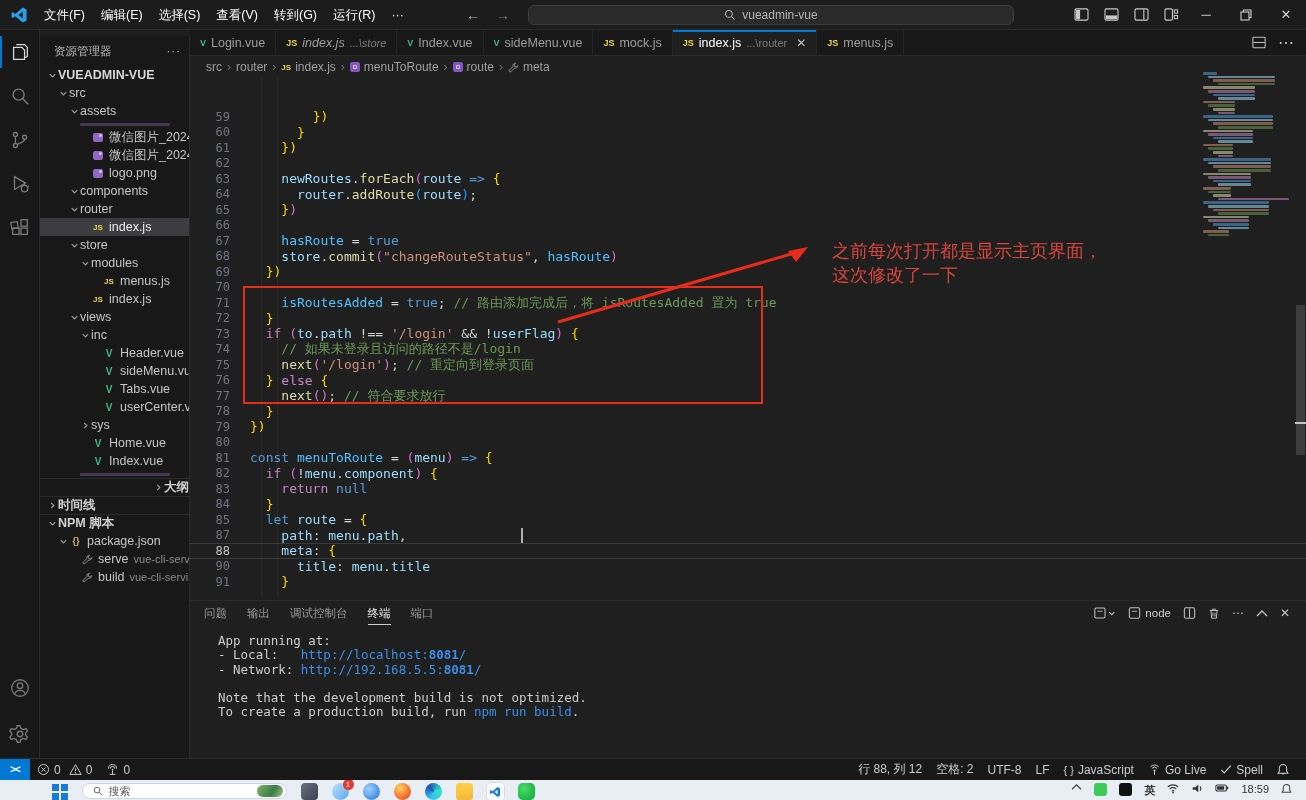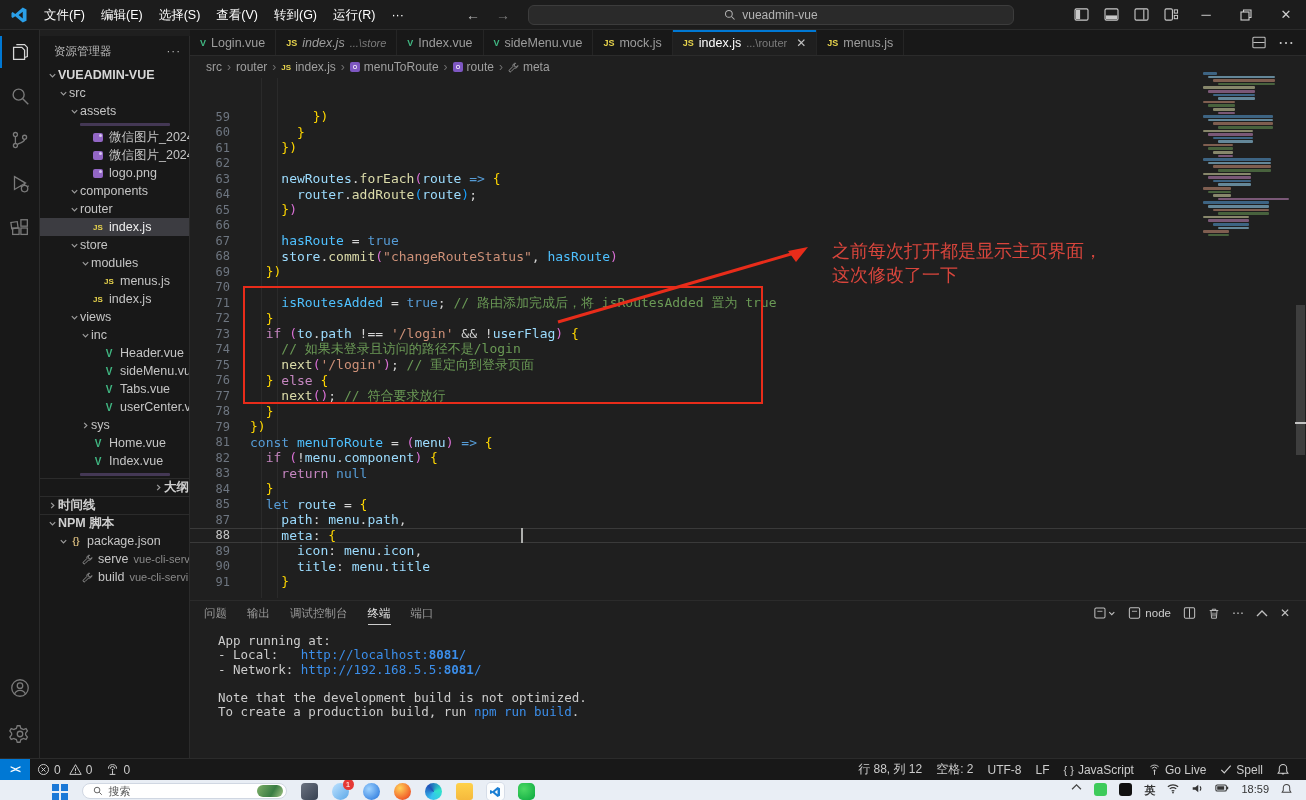--- a/index.html
+++ b/index.html
@@ -579,28 +579,28 @@
         <div class="cl"><span class="gut">70</span><span class="cnt"></span></div>
         <div class="cl"><span class="gut">71</span><span class="cnt"><span class="tk-p">    </span><span class="tk-c">isRoutesAdded</span><span class="tk-p"> = </span><span class="tk-b">true</span><span class="tk-p">;</span><span class="tk-m"> // 路由添加完成后，将 isRoutesAdded 置为 true</span></span></div>
         <div class="cl"><span class="gut">72</span><span class="cnt"><span class="tk-p">  </span><span class="tk-y">}</span></span></div>
         <div class="cl"><span class="gut">73</span><span class="cnt"><span class="tk-p">  </span><span class="tk-k">if</span><span class="tk-p"> </span><span class="tk-o">(</span><span class="tk-v">to</span><span class="tk-p">.</span><span class="tk-v">path</span><span class="tk-p"> !== </span><span class="tk-s">'/login'</span><span class="tk-p"> &amp;&amp; !</span><span class="tk-v">userFlag</span><span class="tk-o">)</span><span class="tk-p"> </span><span class="tk-y">{</span></span></div>
         <div class="cl"><span class="gut">74</span><span class="cnt"><span class="tk-p">    </span><span class="tk-m">// 如果未登录且访问的路径不是/login</span></span></div>
         <div class="cl"><span class="gut">75</span><span class="cnt"><span class="tk-p">    </span><span class="tk-f">next</span><span class="tk-o">(</span><span class="tk-s">'/login'</span><span class="tk-o">)</span><span class="tk-p">;</span><span class="tk-m"> // 重定向到登录页面</span></span></div>
         <div class="cl"><span class="gut">76</span><span class="cnt"><span class="tk-p">  </span><span class="tk-y">}</span><span class="tk-p"> </span><span class="tk-k">else</span><span class="tk-p"> </span><span class="tk-y">{</span></span></div>
         <div class="cl"><span class="gut">77</span><span class="cnt"><span class="tk-p">    </span><span class="tk-f">next</span><span class="tk-o">()</span><span class="tk-p">;</span><span class="tk-m"> // 符合要求放行</span></span></div>
         <div class="cl"><span class="gut">78</span><span class="cnt"><span class="tk-p">  </span><span class="tk-y">}</span></span></div>
         <div class="cl"><span class="gut">79</span><span class="cnt"><span class="tk-y">})</span></span></div>
+        <div class="cl"><span class="gut">80</span><span class="cnt"></span></div>
         <div class="cl"><span class="gut">81</span><span class="cnt"><span class="tk-b">const</span><span class="tk-p"> </span><span class="tk-c">menuToRoute</span><span class="tk-p"> = </span><span class="tk-o">(</span><span class="tk-v">menu</span><span class="tk-o">)</span><span class="tk-b"> =&gt; </span><span class="tk-y">{</span></span></div>
         <div class="cl"><span class="gut">82</span><span class="cnt"><span class="tk-p">  </span><span class="tk-k">if</span><span class="tk-p"> </span><span class="tk-o">(</span><span class="tk-p">!</span><span class="tk-v">menu</span><span class="tk-p">.</span><span class="tk-v">component</span><span class="tk-o">)</span><span class="tk-p"> </span><span class="tk-y">{</span></span></div>
         <div class="cl"><span class="gut">83</span><span class="cnt"><span class="tk-p">    </span><span class="tk-k">return</span><span class="tk-p"> </span><span class="tk-b">null</span></span></div>
         <div class="cl"><span class="gut">84</span><span class="cnt"><span class="tk-p">  </span><span class="tk-y">}</span></span></div>
         <div class="cl"><span class="gut">85</span><span class="cnt"><span class="tk-p">  </span><span class="tk-b">let</span><span class="tk-p"> </span><span class="tk-v">route</span><span class="tk-p"> = </span><span class="tk-y">{</span></span></div>
         <div class="cl"><span class="gut">87</span><span class="cnt"><span class="tk-p">    </span><span class="tk-v">path</span><span class="tk-p">: </span><span class="tk-v">menu</span><span class="tk-p">.</span><span class="tk-v">path</span><span class="tk-p">,</span></span></div>
         <div class="cl cur"><span class="gut">88</span><span class="cnt"><span class="tk-p">    </span><span class="tk-v">meta</span><span class="tk-p">: </span><span class="tk-y">{</span></span></div>
-        <div class="cl"><span class="gut">89</span><span class="cnt"><span class="tk-p">      </span><span class="tk-v">icon</span><span class="tk-p">: </span><span class="tk-v">menu</span><span class="tk-p">.</span><span class="tk-v">icon</span><span class="tk-p">,</span></span></div>
         <div class="cl"><span class="gut">90</span><span class="cnt"><span class="tk-p">      </span><span class="tk-v">title</span><span class="tk-p">: </span><span class="tk-v">menu</span><span class="tk-p">.</span><span class="tk-v">title</span></span></div>
         <div class="cl"><span class="gut">91</span><span class="cnt"><span class="tk-p">    </span><span class="tk-y">}</span></span></div>
       </div>
     <div id="cursor"></div>
 
     <div id="minimap">
         <div class="mm-bar" style="width: 14px; margin-left: 0px; background: rgb(86, 156, 214);"></div>
         <div class="mm-bar" style="width: 67px; margin-left: 5px; background: rgb(156, 220, 254);"></div>
         <div class="mm-bar" style="width: 62px; margin-left: 10px; background: rgb(206, 145, 120);"></div>
         <div class="mm-bar" style="width: 57px; margin-left: 15px; background: rgb(106, 153, 85);"></div>

